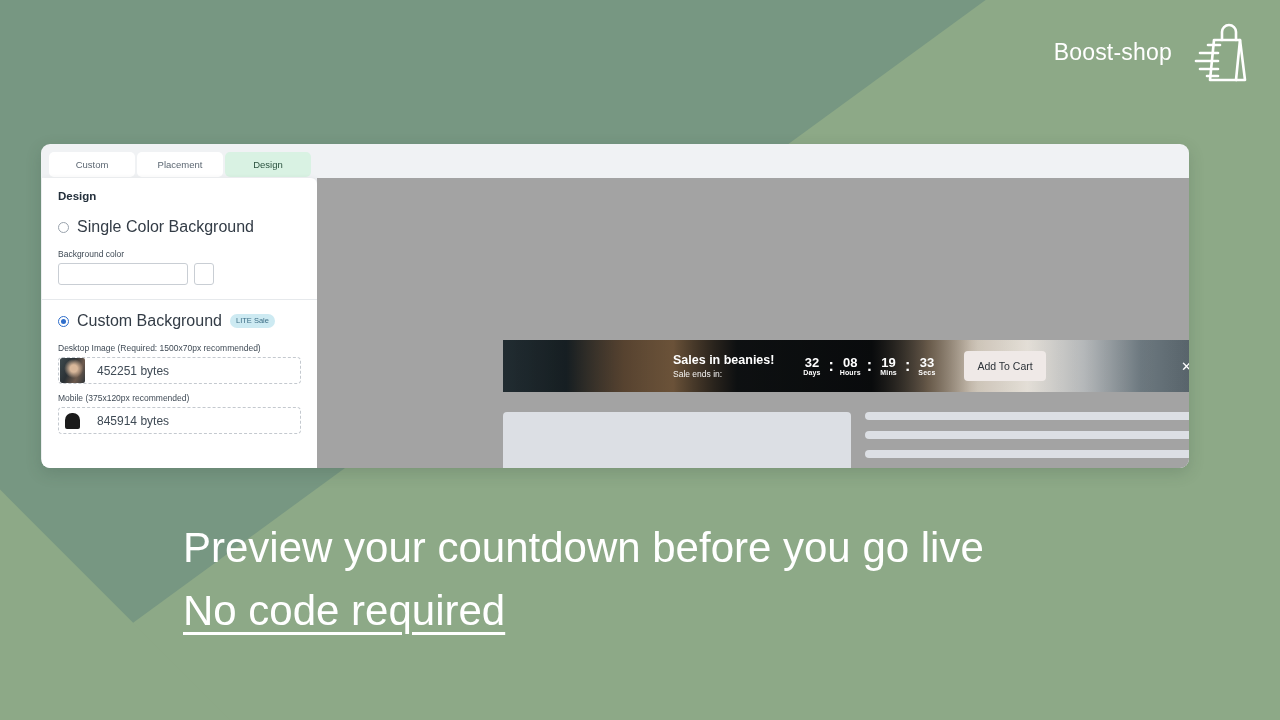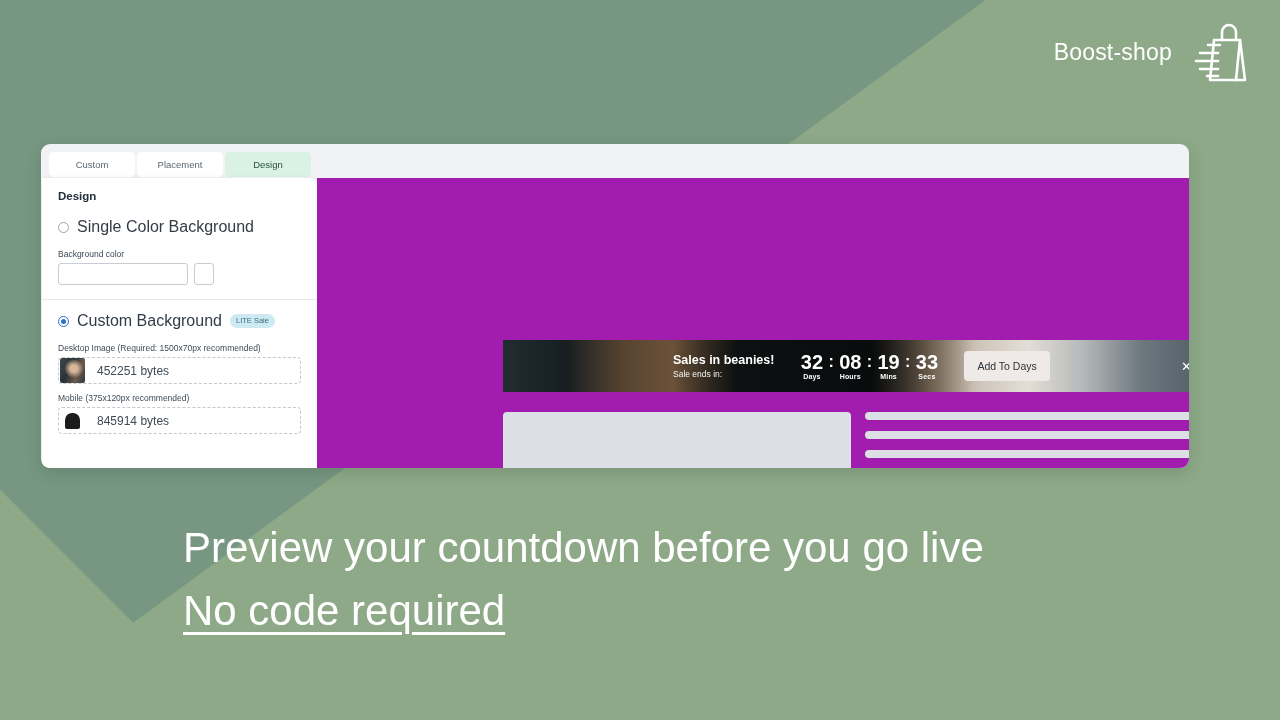--- a/index.html
+++ b/index.html
@@ -183,21 +183,21 @@
     width: 15px; height: 16px;
     background: #1b1b1b;
     border-radius: 7px 7px 2px 2px;
   }
   .upload-size { font-size: 12px; color: #3f4a55; margin-left: 12px; }
 
   
   #preview-area {
     position: absolute;
     left: 276px; top: 34px; right: 0; bottom: 0;
-    background: #a21caf;
+    background: #a3a3a3;
   }
   #countdown-banner {
     position: absolute;
     left: 186px; top: 162px;
     width: 709px; height: 52px;
     overflow: hidden;
     background:
       linear-gradient(90deg,
         #27343a 0%, #1e292e 9%, #8a6a4c 17%,
         #c89a6a 24%, #1d2326 33%, #14181b 52%,
@@ -215,21 +215,21 @@
     display: flex;
     align-items: center;
     padding-left: 170px;
     gap: 22px;
   }
   #banner-text { color: #fff; line-height: 1.25; }
   #banner-title { font-size: 12.5px; font-weight: bold; white-space: nowrap; }
   #banner-subtitle { font-size: 8.5px; white-space: nowrap; opacity: .95; }
   #timer { display: flex; align-items: flex-start; gap: 0; }
   .time-unit { text-align: center; width: 31px; }
-  .time-value { color: #fff; font-size: 20px; font-weight: bold; line-height: 1.05; }
+  .time-value { color: #fff; font-size: 13px; font-weight: bold; line-height: 1.05; }
   .time-label { color: #fff; font-size: 7px; font-weight: bold; letter-spacing: .2px; }
   .time-sep {
     color: #fff; font-size: 16px; font-weight: bold;
     line-height: 1.25; padding: 0 1px;
   }
   #add-to-cart {
     background: #efe9e7;
     color: #2d3339;
     font-size: 10.5px;
     border: none;
@@ -389,21 +389,21 @@
               <div class="time-value">19</div>
               <div class="time-label">Mins</div>
             </div>
             <div class="time-sep">:</div>
             <div class="time-unit">
               <div class="time-value">33</div>
               <div class="time-label">Secs</div>
             </div>
           </div>
 
-          <button id="add-to-cart">Add To Days</button>
+          <button id="add-to-cart">Add To Cart</button>
         </div>
         <div id="banner-close">✕</div>
       </div>
 
       <div id="skeleton-image"></div>
       <div id="skeleton-lines">
         <div class="sk-line" style="width:100%"></div>
         <div class="sk-line" style="width:100%"></div>
         <div class="sk-line" style="width:100%"></div>
 

